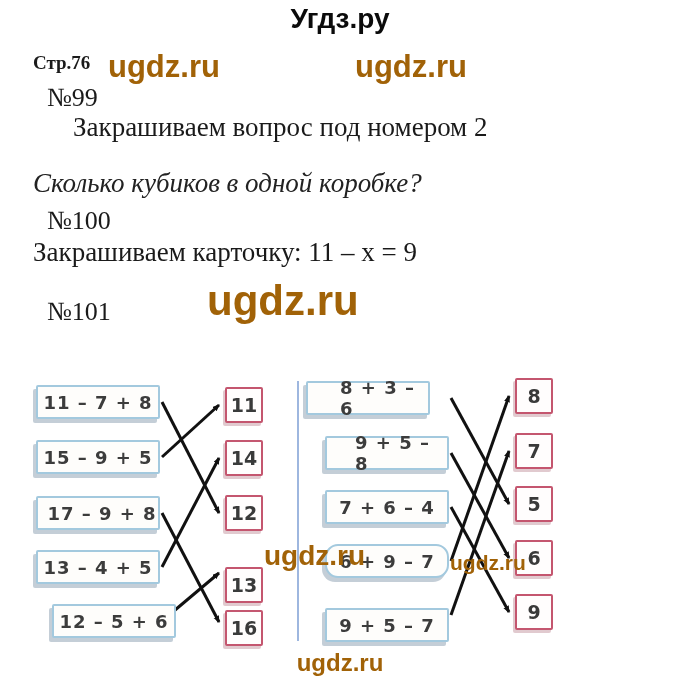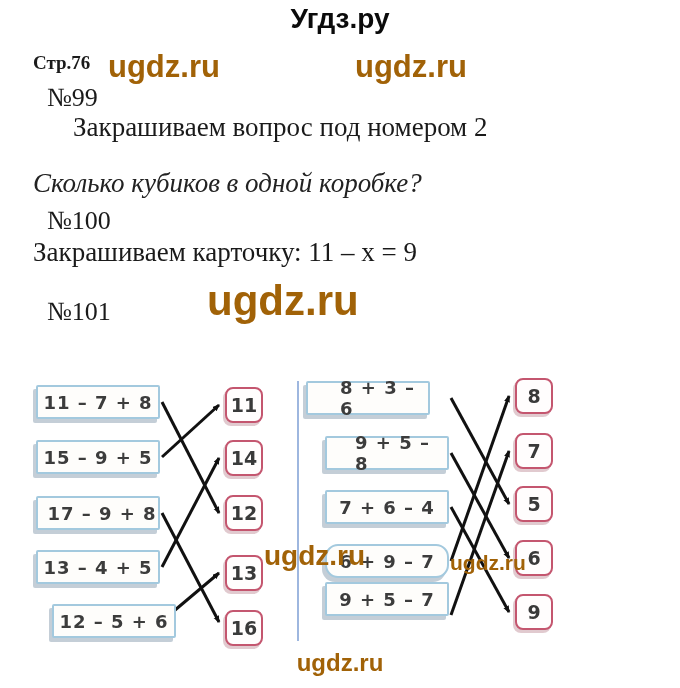--- a/index.html
+++ b/index.html
@@ -24,21 +24,21 @@
   .expr-box{
     position:absolute;width:124px;height:34px;box-sizing:border-box;
     background:#fefdfb;border:2px solid #a3c9de;border-radius:2px;
     box-shadow:-3px 4px 0 rgba(148,166,182,0.55);
     display:flex;align-items:center;justify-content:center;
     font-family:"DejaVu Sans", sans-serif;font-weight:600;font-size:18px;
     letter-spacing:1px;color:#3c3c3c;
   }
   .ans-box{
     position:absolute;width:38px;height:36px;box-sizing:border-box;
-    background:#fffdfd;border:2px solid #c4566f;border-radius:8px;
+    background:#fffdfd;border:2px solid #c4566f;border-radius:2px;
     box-shadow:-2px 3px 0 rgba(196,150,160,0.5);
     display:flex;align-items:center;justify-content:center;
     font-family:"DejaVu Sans", sans-serif;font-weight:700;font-size:19px;color:#3a3a3a;
   }
   .divider{
     position:absolute;left:297px;top:3px;width:2px;height:260px;
     background:#7d9fd4;opacity:.75;
   }
   #arrows{position:absolute;left:0;top:0;pointer-events:none;}
 </style>
@@ -83,27 +83,27 @@
       </g>
   </svg>
 <div class="expr-box" style="left: 36px; top: 7px;">11 – 7 + 8</div>
     <div class="expr-box" style="left: 36px; top: 62px;">15 – 9 + 5</div>
     <div class="expr-box" style="left: 36px; top: 118px; padding-left: 8px;">17 – 9 + 8</div>
     <div class="expr-box" style="left: 36px; top: 172px;">13 – 4 + 5</div>
     <div class="expr-box" style="left: 52px; top: 226px;">12 – 5 + 6</div>
     <div class="ans-box" style="left: 225px; top: 9px;">11</div>
     <div class="ans-box" style="left: 225px; top: 62px;">14</div>
     <div class="ans-box" style="left: 225px; top: 117px;">12</div>
-    <div class="ans-box" style="left: 225px; top: 177px;">13</div>
+    <div class="ans-box" style="left: 225px; top: 189px;">13</div>
     <div class="ans-box" style="left: 225px; top: 232px;">16</div>
     <div class="expr-box" style="left: 306px; top: 3px; padding-left: 32px;">8 + 3 – 6</div>
     <div class="expr-box" style="left: 325px; top: 58px; padding-left: 28px;">9 + 5 – 8</div>
     <div class="expr-box" style="left: 325px; top: 112px;">7 + 6 – 4</div>
     <div class="expr-box" style="left: 325px; top: 166px; border-radius: 13px;">6 + 9 – 7</div>
-    <div class="expr-box" style="left: 325px; top: 204px;">9 + 5 – 7</div>
+    <div class="expr-box" style="left: 325px; top: 230px;">9 + 5 – 7</div>
     <div class="ans-box" style="left: 515px; top: 0px;">8</div>
     <div class="ans-box" style="left: 515px; top: 55px;">7</div>
     <div class="ans-box" style="left: 515px; top: 108px;">5</div>
     <div class="ans-box" style="left: 515px; top: 162px;">6</div>
     <div class="ans-box" style="left: 515px; top: 216px;">9</div>
   </div>
 
 <div class="abs wm" style="left:264px;top:540px;font-size:28px;">ugdz.ru</div>
 <div class="abs wm" style="left:450px;top:551px;font-size:21px;">ugdz.ru</div>
 

